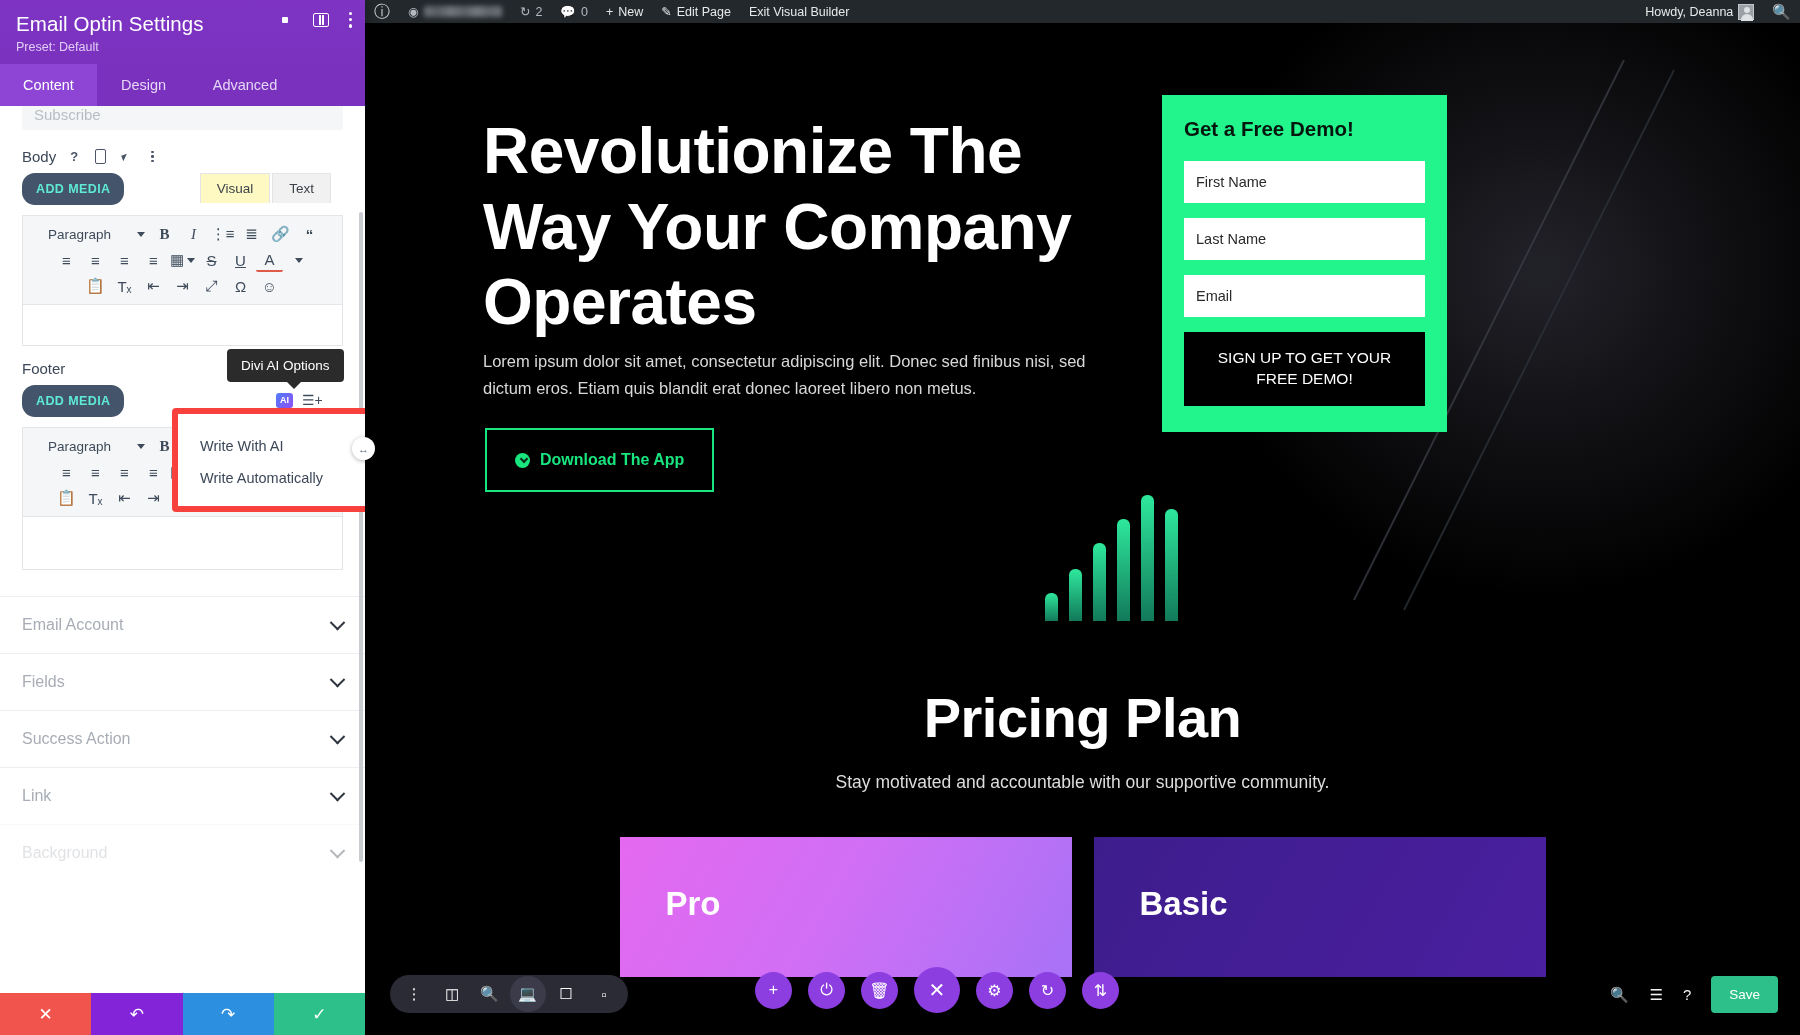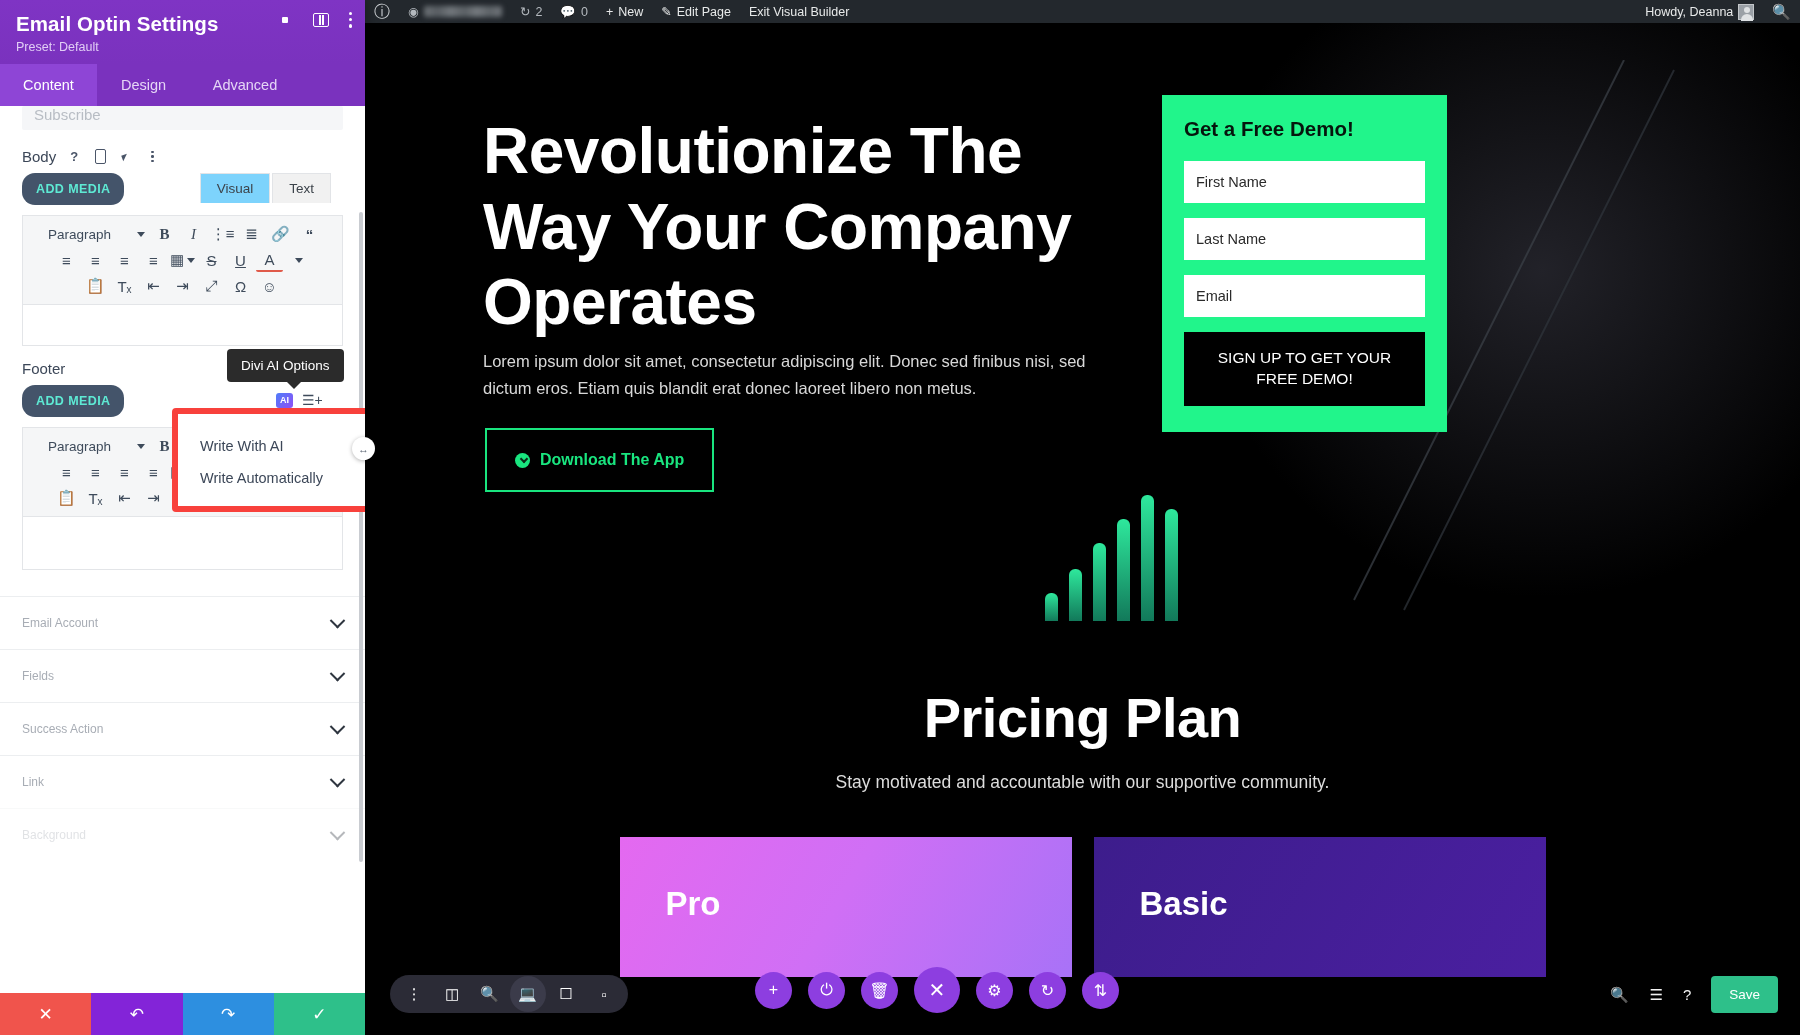--- a/index.html
+++ b/index.html
@@ -87,21 +87,21 @@
   .bars { position:absolute; left: 680px; bottom: 22px; display:flex; align-items:flex-end; gap:11px; }
   .bars i { display:block; width: 13px; border-radius: 6px 6px 0 0; background: linear-gradient(180deg,#2ee89c,#12795a); }
 
   
   #panel {
     position: absolute; top: 0; left: 0; width: 365px; height: 1035px;
     background: #fff; z-index: 400; display: flex; flex-direction: column;
     box-shadow: 0 0 14px rgba(0,0,0,.35);
   }
   .panel-head { background: #7d3cc0; background: linear-gradient(180deg,#7f34c4 0%,#7a32be 100%); padding: 12px 16px 10px; position: relative; }
-  .panel-head h1 { color:#fff; font-size: 20.5px; font-weight: 700; letter-spacing: .1px; }
+  .panel-head h1 { color:#fff; font-size: 20.5px; font-weight: 400; letter-spacing: .1px; }
   .panel-head .preset { color: #e1cdf5; font-size: 12.5px; margin-top: 4px; }
   .head-icons { position: absolute; right: 12px; top: 12px; display: flex; gap: 20px; align-items: center; color:#fff; }
   .hi { width: 16px; height: 16px; display: inline-block; position: relative; cursor: pointer; }
   .hi-focus::before { content:""; position:absolute; inset:1px; border:2px solid #fff; border-radius:2px;
       -webkit-mask: linear-gradient(#000 0 0) padding-box; }
   .hi-focus::after { content:""; position:absolute; left:5px; top:5px; width:6px; height:6px; background:#fff; border-radius:1px; }
   .hi-layout::before { content:""; position:absolute; inset:1px 0; border:1.6px solid #fff; border-radius:2px; }
   .hi-layout::after { content:""; position:absolute; left:6px; top:3px; width:1.6px; height:10px; background:#fff; box-shadow: 3px 0 0 #fff; }
   .hi-dots { width: 4px; }
   .hi-dots span { display:block; width:3.2px; height:3.2px; background:#fff; border-radius:50%; margin: 0 0 3px; }
@@ -127,21 +127,21 @@
   .mini.cursor::before { content:""; width:0;height:0; border-left:6px solid #4a5568; border-bottom:6px solid transparent; border-right:3px solid transparent; transform: rotate(-20deg); }
   .mini.dots { flex-direction:column; gap:2px; }
   .mini.dots span { width:2.6px;height:2.6px;border-radius:50%;background:#4a5568; display:block;}
 
   .addmedia {
     margin: 0 22px; display:inline-block; background:#44546a; color:#5eead4; font-weight:700;
     font-size: 12.5px; letter-spacing:.4px; padding: 9px 14px; border-radius: 13px; cursor:pointer;
   }
   .ed-tabs { position:absolute; right: 34px; display:flex; gap: 2px; }
   .ed-tab { background:#f1f1f1; border:1px solid #e2e4e7; border-bottom:0; font-size:13.5px; color:#3c434a; padding: 7px 16px; cursor:pointer; }
-  .ed-tab.active { background:#7dd3fc; }
+  .ed-tab.active { background:#fef9c3; }
 
   .editor { margin: 0 22px; border:1px solid #e3e5e8; background:#fff; }
   .toolbar { background:#f5f6f7; padding: 5px 4px; border-bottom:1px solid #e3e5e8; }
   .trow { display:flex; align-items:center; gap:2px; flex-wrap: nowrap; padding: 1px 2px; justify-content: center; }
   .tbtn {
     width: 27px; height: 24px; display:inline-flex; align-items:center; justify-content:center;
     color:#3e4b5b; font-size: 15px; cursor:pointer; border-radius:2px; position:relative;
   }
   .para-sel { display:flex; align-items:center; gap: 26px; font-size:13.5px; color:#3e4b5b; padding: 0 4px 0 6px; cursor:pointer;}
   .caret { width:0;height:0;border-left:4px solid transparent;border-right:4px solid transparent;border-top:5px solid #3e4b5b; }
@@ -168,21 +168,21 @@
   
   .ai-menu-wrap { position:absolute; left: 172px; top: 302px; width: 218px; z-index: 40; }
   .redbox { border: 4px solid #f8413c; border-radius: 4px; padding: 2px; background: #f8413c; }
   .ai-menu { background:#fff; padding: 16px 0 12px; }
   .ai-menu .item { font-size: 14.5px; color:#3c4758; padding: 8px 22px; cursor:pointer; }
 
   .section-title { font-size:15px; color:#3c4758; padding: 14px 22px 8px; }
 
   
   .acc { border-top:1px solid #eceef0; padding: 19px 22px; display:flex; align-items:center; justify-content:space-between; cursor:pointer; }
-  .acc span.t { font-size: 12px; color:#a8adb5; font-weight: 400; }
+  .acc span.t { font-size: 16px; color:#a8adb5; font-weight: 400; }
   .chev { width:11px; height:11px; border-right:2px solid #2f3640; border-bottom:2px solid #2f3640; transform: rotate(45deg) translate(-2px,-2px); }
 
   
   .pscroll { position:absolute; right: 2px; top: 106px; width: 4px; height: 650px; background:#c9ccd1; border-radius:3px; }
 
   
   .panel-foot { display:flex; height: 42px; }
   .pf { flex:1; display:flex; align-items:center; justify-content:center; color:#fff; font-size:17px; cursor:pointer; }
   .pf.red { background:#f0544c; } .pf.purple { background:#8a2be2; background:#8324d8; }
   .pf.blue { background:#2d8fe0; } .pf.green { background:#2ec08a; }

